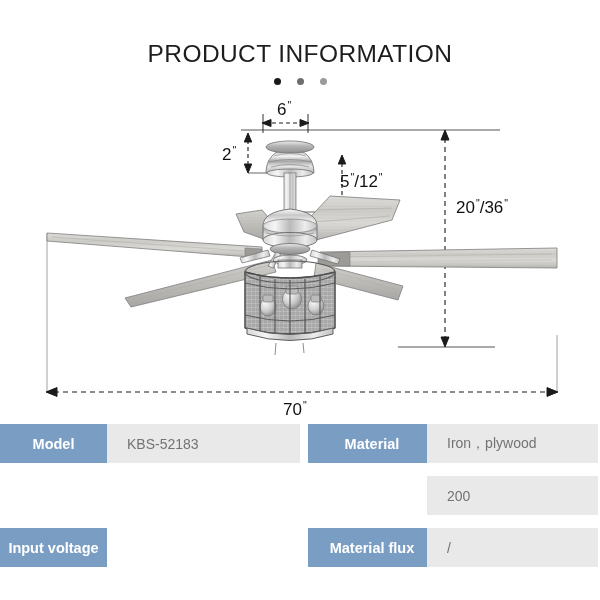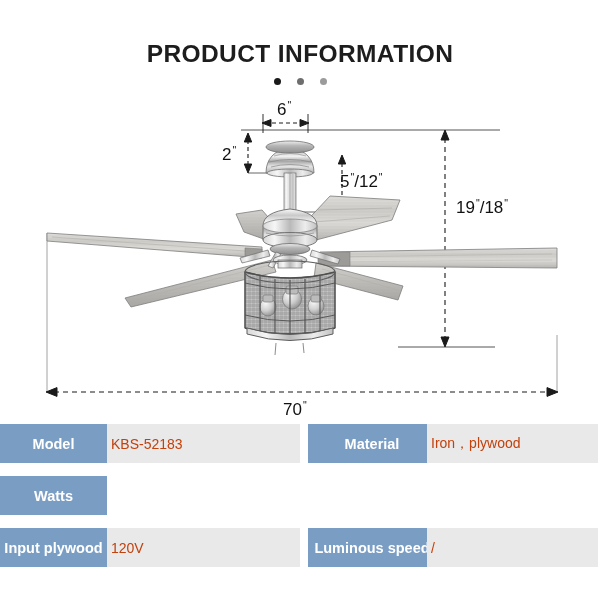--- a/index.html
+++ b/index.html
@@ -22,21 +22,21 @@
     left: 0; top: 0;
     width: 600px;
     height: 100px;
   }
   #page-title {
     position: absolute;
     left: 0; top: 40px;
     width: 600px;
     text-align: center;
     font-size: 24.5px;
-    font-weight: bold;
+    font-weight: normal;
     letter-spacing: 0.4px;
     color: #1d1d1d;
     font-family: "Liberation Sans", sans-serif;
   }
   #carousel-dots {
     position: absolute;
     left: 0; top: 78px;
     width: 600px;
     display: flex;
     justify-content: center;
@@ -93,25 +93,25 @@
   .cell-key {
     background: #7a9dc4;
     color: #ffffff;
     font-size: 14.5px;
     font-weight: bold;
     justify-content: center;
     text-align: center;
   }
   .cell-val {
     background: #e9e9e9;
-    color: #c2410c;
+    color: #737373;
     font-size: 14px;
     font-weight: normal;
     justify-content: flex-start;
-    padding-left: 4px;
+    padding-left: 20px;
   }
   .col1-key { left: 0;    width: 107px; }
   .col1-val { left: 107px; width: 193px; }
   .col2-key { left: 308px; width: 128px; }
   .col2-val { left: 427px; width: 171px; }
 </style>
 </head>
 <body>
 
 <div id="header">
@@ -344,41 +344,40 @@
 
   <div class="dimlabel" style="left:222px; top:45px; font-size:17px;">
     <span>2</span><span class="q">"</span>
   </div>
 
   <div class="dimlabel" style="left:340px; top:72px; font-size:17px;">
     <span>5</span><span class="q">"</span><span>/12</span><span class="q">"</span>
   </div>
 
   <div class="dimlabel" style="left:456px; top:98px; font-size:17px;">
-    <span>19</span><span class="q">"</span><span>/18</span><span class="q">"</span>
+    <span>20</span><span class="q">"</span><span>/36</span><span class="q">"</span>
   </div>
 
   <div class="dimlabel" style="left:283px; top:300px; font-size:17px;">
     <span>70</span><span class="q">"</span>
   </div>
 </div>
 
 <div id="spec-table">
 
   <div class="spec-row">
     <div class="cell cell-key col1-key">Model</div>
     <div class="cell cell-val col1-val">KBS-52183</div>
     <div class="cell cell-key col2-key">Material</div>
     <div class="cell cell-val col2-val">Iron，plywood</div>
   </div>
 
   <div class="spec-row">
-    <div class="cell cell-key col1-key">Watts</div>
+    <div class="cell cell-val col2-val">200</div>
   </div>
 
   <div class="spec-row">
-    <div class="cell cell-key col1-key">Input plywood</div>
-    <div class="cell cell-val col1-val">120V</div>
-    <div class="cell cell-key col2-key">Luminous speed</div>
+    <div class="cell cell-key col1-key">Input voltage</div>
+    <div class="cell cell-key col2-key">Material flux</div>
     <div class="cell cell-val col2-val">/</div>
   </div>
 
 </div>
 
 </body></html>

